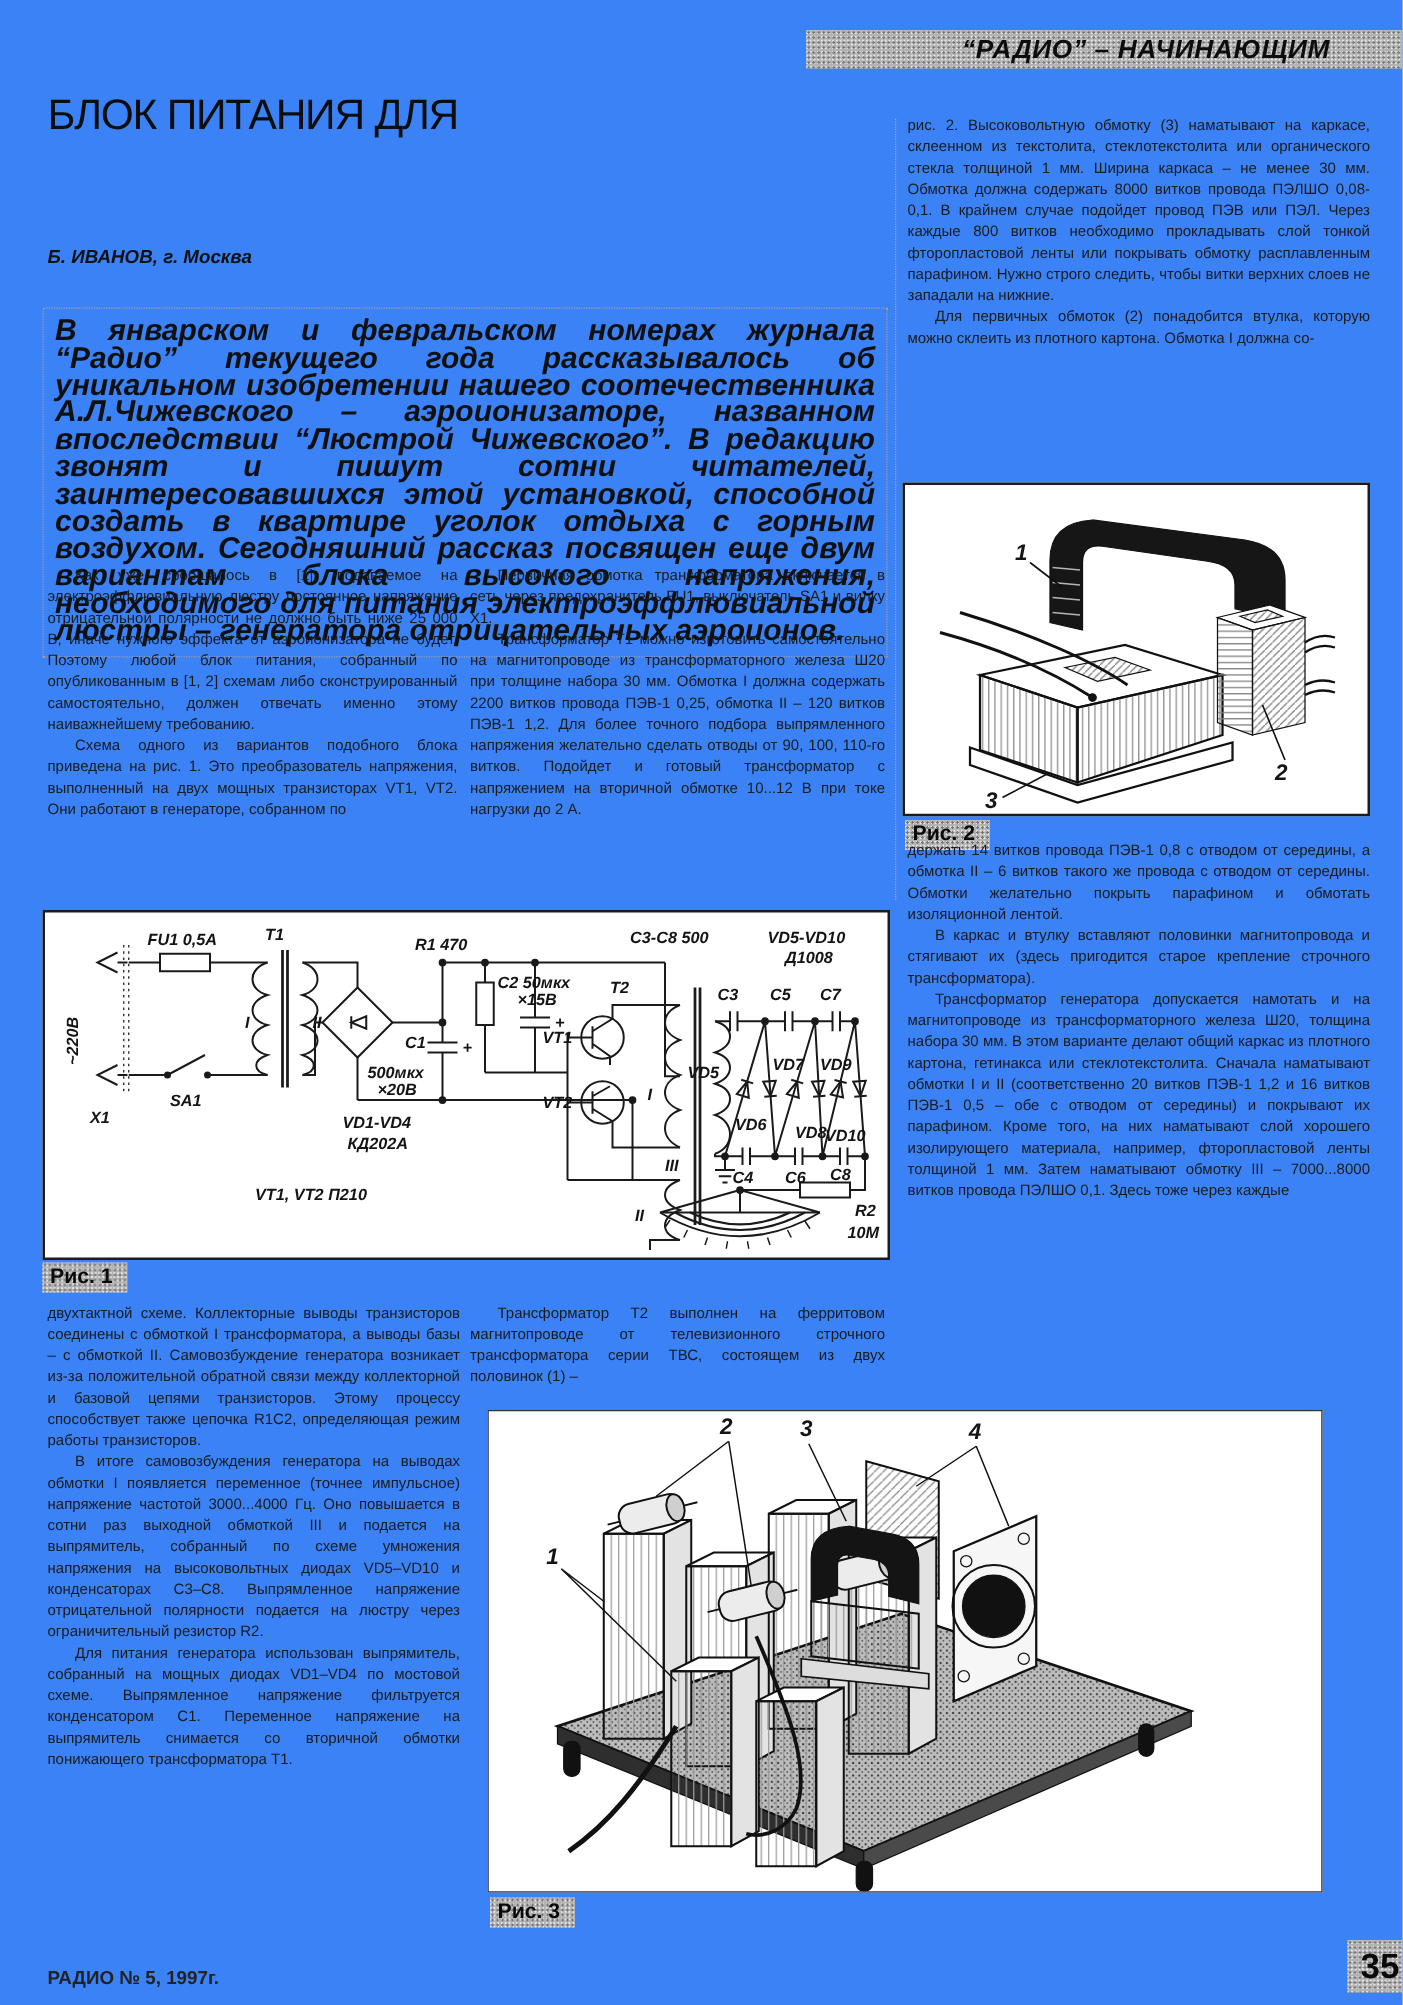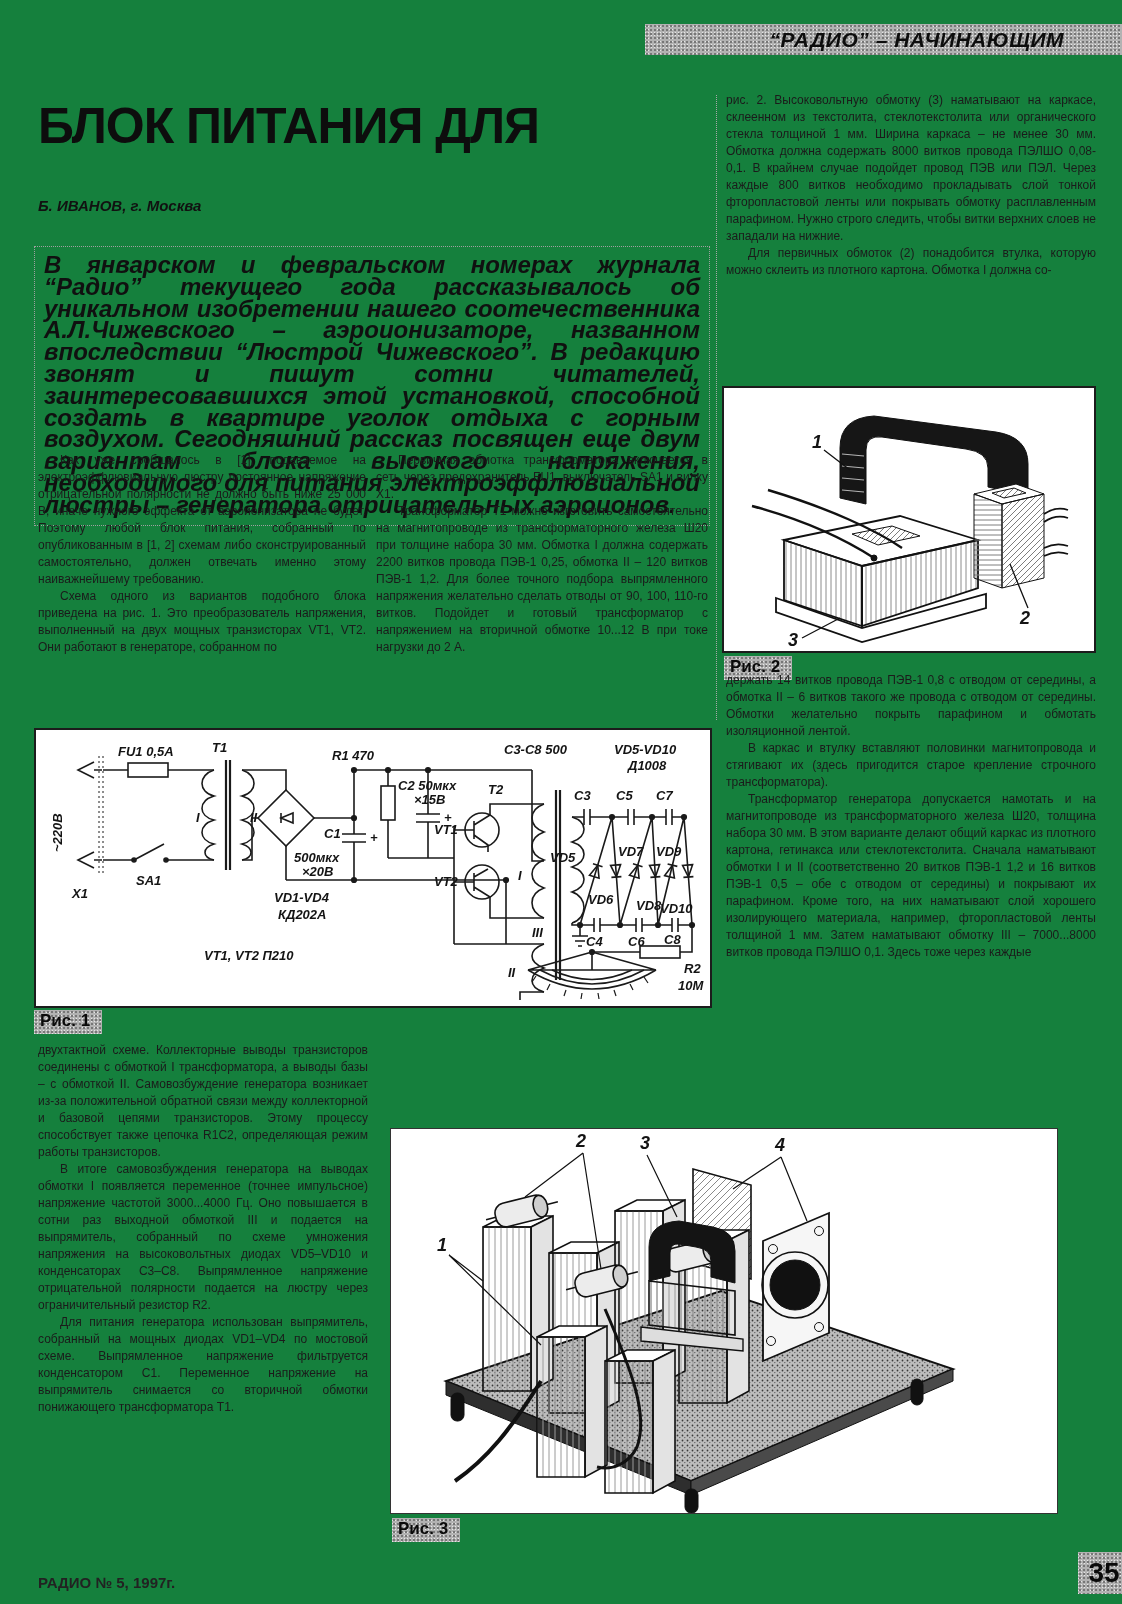--- a/index.html
+++ b/index.html
@@ -1,26 +1,26 @@
 <!DOCTYPE html>
 <html><head>
 <meta charset="utf-8">
 <style>
   html,body{margin:0;padding:0;background:#d9d9d9;}
-  .page{position:relative;width:1122px;height:1604px;background:#15803d;
+  .page{position:relative;width:1122px;height:1604px;background:#3b82f6;
         font-family:"Liberation Sans",sans-serif;color:#161616;overflow:hidden;margin:0 auto;}
   .abs{position:absolute;}
   .speckle{background-color:#b2b2b2;
      background-image:radial-gradient(#777 0.8px, transparent 1px),
                       radial-gradient(#e6e6e6 0.8px, transparent 1px);
      background-size:4px 4px,3px 3px;background-position:0 0,2px 1px;}
   .headbar{left:645px;top:24px;width:477px;height:31px;display:flex;align-items:center;
      justify-content:flex-end;padding-right:58px;box-sizing:border-box;}
   .headbar span{font-weight:bold;font-style:italic;font-size:21px;letter-spacing:0.5px;color:#0d0d0d;}
-  .title{left:38px;top:100px;width:680px;font-weight:bold;font-size:50px;line-height:53px;
+  .title{left:38px;top:66px;width:680px;font-weight:normal;font-size:34px;line-height:53px;
      letter-spacing:-1px;color:#0d0d0d;}
   .author{left:38px;top:197px;font-size:15px;font-weight:bold;font-style:italic;color:#111;}
   .lead{left:34px;top:246px;width:656px;font-size:24px;line-height:21.8px;font-weight:bold;
      font-style:italic;text-align:justify;border:1px dotted #9f9f9f;padding:7px 9px 9px 9px;color:#101010;}
   .bt{font-size:12px;line-height:17px;text-align:justify;color:#1b1b1b;}
   .bt p{margin:0;}
   .bt p.ind{text-indent:22px;}
   .colrule{left:716px;top:95px;width:0;height:625px;border-left:1px dotted #a8a8a8;}
   .figbox{border:2px solid #1c1c1c;background:#fff;box-sizing:border-box;}
   .figtag{display:inline-block;font-weight:bold;font-size:17px;color:#0a0a0a;
@@ -196,20 +196,23 @@
     </svg>
   </div>
   <div class="abs figtag speckle" style="left:34px;top:1010px;">Рис. 1</div>
 
   <div class="abs bt" style="left:38px;top:1042px;width:330px;">
     <p>двухтактной схеме. Коллекторные выводы транзисторов соединены с обмоткой I трансформатора, а выводы базы – с обмоткой II. Самовозбуждение генератора возникает из-за положительной обратной связи между коллекторной и базовой цепями транзисторов. Этому процессу способствует также цепочка R1C2, определяющая режим работы транзисторов.</p>
     <p class="ind">В итоге самовозбуждения генератора на выводах обмотки I появляется переменное (точнее импульсное) напряжение частотой 3000...4000 Гц. Оно повышается в сотни раз выходной обмоткой III и подается на выпрямитель, собранный по схеме умножения напряжения на высоковольтных диодах VD5–VD10 и конденсаторах C3–C8. Выпрямленное напряжение отрицательной полярности подается на люстру через ограничительный резистор R2.</p>
     <p class="ind">Для питания генератора использован выпрямитель, собранный на мощных диодах VD1–VD4 по мостовой схеме. Выпрямленное напряжение фильтруется конденсатором С1. Переменное напряжение на выпрямитель снимается со вторичной обмотки понижающего трансформатора Т1.</p>
   </div>
 
+  <div class="abs bt" style="left:376px;top:1042px;width:332px;">
+    <p class="ind">Трансформатор Т2 выполнен на ферритовом магнитопроводе от телевизионного строчного трансформатора серии ТВС, состоящем из двух половинок (1) –</p>
+  </div>
 
   <div class="abs bt" style="left:726px;top:92px;width:370px;">
     <p>рис. 2. Высоковольтную обмотку (3) наматывают на каркасе, склеенном из текстолита, стеклотекстолита или органического стекла толщиной 1 мм. Ширина каркаса – не менее 30 мм. Обмотка должна содержать 8000 витков провода ПЭЛШО 0,08-0,1. В крайнем случае подойдет провод ПЭВ или ПЭЛ. Через каждые 800 витков необходимо прокладывать слой тонкой фторопластовой ленты или покрывать обмотку расплавленным парафином. Нужно строго следить, чтобы витки верхних слоев не западали на нижние.</p>
     <p class="ind">Для первичных обмоток (2) понадобится втулка, которую можно склеить из плотного картона. Обмотка I должна со-</p>
   </div>
 
   <div class="abs figbox" style="left:722px;top:386px;width:374px;height:267px;">
     <svg width="370" height="263" viewBox="0 0 370 263">
       <defs>
         <pattern id="hv" width="5" height="5" patternUnits="userSpaceOnUse">

